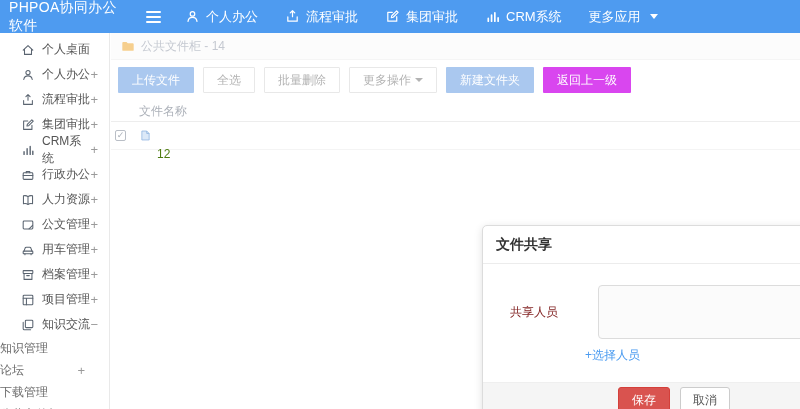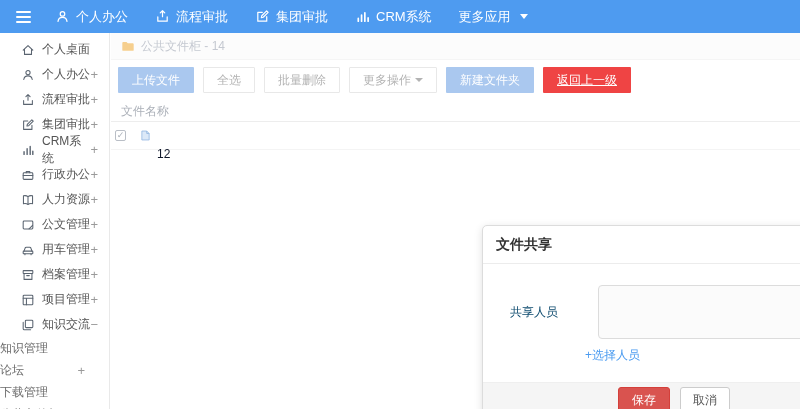--- a/index.html
+++ b/index.html
@@ -45,66 +45,67 @@
     background:#fcfcfc; border-bottom:1px solid #f5f5f5; color:#c5c9d1;
   }
   .toolbar { padding:7px 0 8px 7px; display:flex; align-items:center; }
   .btn {
     height:26px; display:inline-flex; align-items:center; padding:0 13px;
     border-radius:1px; font-size:12px; margin-right:9px; cursor:pointer; border:1px solid transparent;
     white-space:nowrap;
   }
   .btn-blue   { background:#aac8ef; color:#fff; }
   .btn-plain  { background:#fff; border-color:#e8e8e8; color:#b3b3b3; }
-  .btn-red    { background:#ef4444; color:#fff;text-decoration:underline; }
+  .btn-red    { background:#d946ef; color:#fff; }
   .btn .caret2 { width:0; height:0; border-left:4px solid transparent; border-right:4px solid transparent; border-top:4px solid #b3b3b3; margin-left:4px; }
 
   .table-head {
-    height:21px; padding-left:10px; display:flex; align-items:center;
+    height:21px; padding-left:28px; display:flex; align-items:center;
     color:#acb1b9; border-bottom:1px solid #ededed;
   }
   .table-row { height:28px; display:flex; align-items:center; padding-left:4px; border-bottom:1px solid #f4f4f4; cursor:pointer; }
   .checkbox {
     width:11px; height:11px; border:1px solid #b9bec6; border-radius:2px; background:#fff;
     display:flex; align-items:center; justify-content:center; cursor:pointer;
   }
   .checkbox.checked::after { content:"\2713"; font-size:9px; color:#a9afb8; line-height:1; }
   .row-icon { margin-left:13px; margin-right:5px; display:flex; }
-  .row-name { color:#0f172a;margin-top:36px; }
+  .row-name { color:#4d7c0f;margin-top:36px; }
 
   
   .modal {
     position:absolute; left:482px; top:225px; width:366px;
     background:#fff; border:1px solid #dcdcdc; border-radius:5px;
     box-shadow:0 2px 8px rgba(0,0,0,.12); overflow:hidden;
   }
   .modal-header {
     padding:10px 13px 9px; font-size:14px; font-weight:bold; color:#333;
     border-bottom:1px solid #ececec;
   }
   .modal-body { padding:21px 0 10px 27px; }
   .form-row { display:flex; align-items:center; }
-  .form-label { width:48px; margin-right:40px; color:#0c4a6e; }
+  .form-label { width:48px; margin-right:40px; color:#7f1d1d; }
   .share-textarea {
     width:230px; height:54px; background:#fbfbfb; border:1px solid #dcdcdc;
     border-radius:4px; resize:both; font-family:"Liberation Sans", sans-serif; font-size:12px;
     padding:4px 6px; color:#555; outline:none;
   }
   .select-link { margin:8px 8px 0 75px; color:#4a9bf0; cursor:pointer; display:inline-block; }
   .modal-footer {
     margin-top:8px; background:#f5f5f5; border-top:1px solid #efefef;
     height:35px; display:flex; align-items:center; padding-left:135px; gap:10px;
   }
   .btn-save { background:#d9534f; border:1px solid #d43f3a; color:#fff; height:26px; padding:0 13px; border-radius:3px; display:inline-flex; align-items:center; cursor:pointer; }
   .btn-cancel { background:#fff; border:1px solid #cccccc; color:#555; height:26px; padding:0 12px; border-radius:3px; display:inline-flex; align-items:center; cursor:pointer; }
 </style>
 </head>
 <body>
 
 <div class="topbar">
+  <div class="logo">PHPOA协同办公软件</div>
   <div class="hamburger">
       <i></i>
       <i></i>
       <i></i>
     </div>
 
   <div class="nav-item">
     <span class="icon">
       <svg width="15" height="15" viewBox="0 0 16 16" fill="none" stroke="#fff" stroke-width="1.3" stroke-linecap="round" stroke-linejoin="round">
           <circle cx="8" cy="5.2" r="2.4"></circle>

